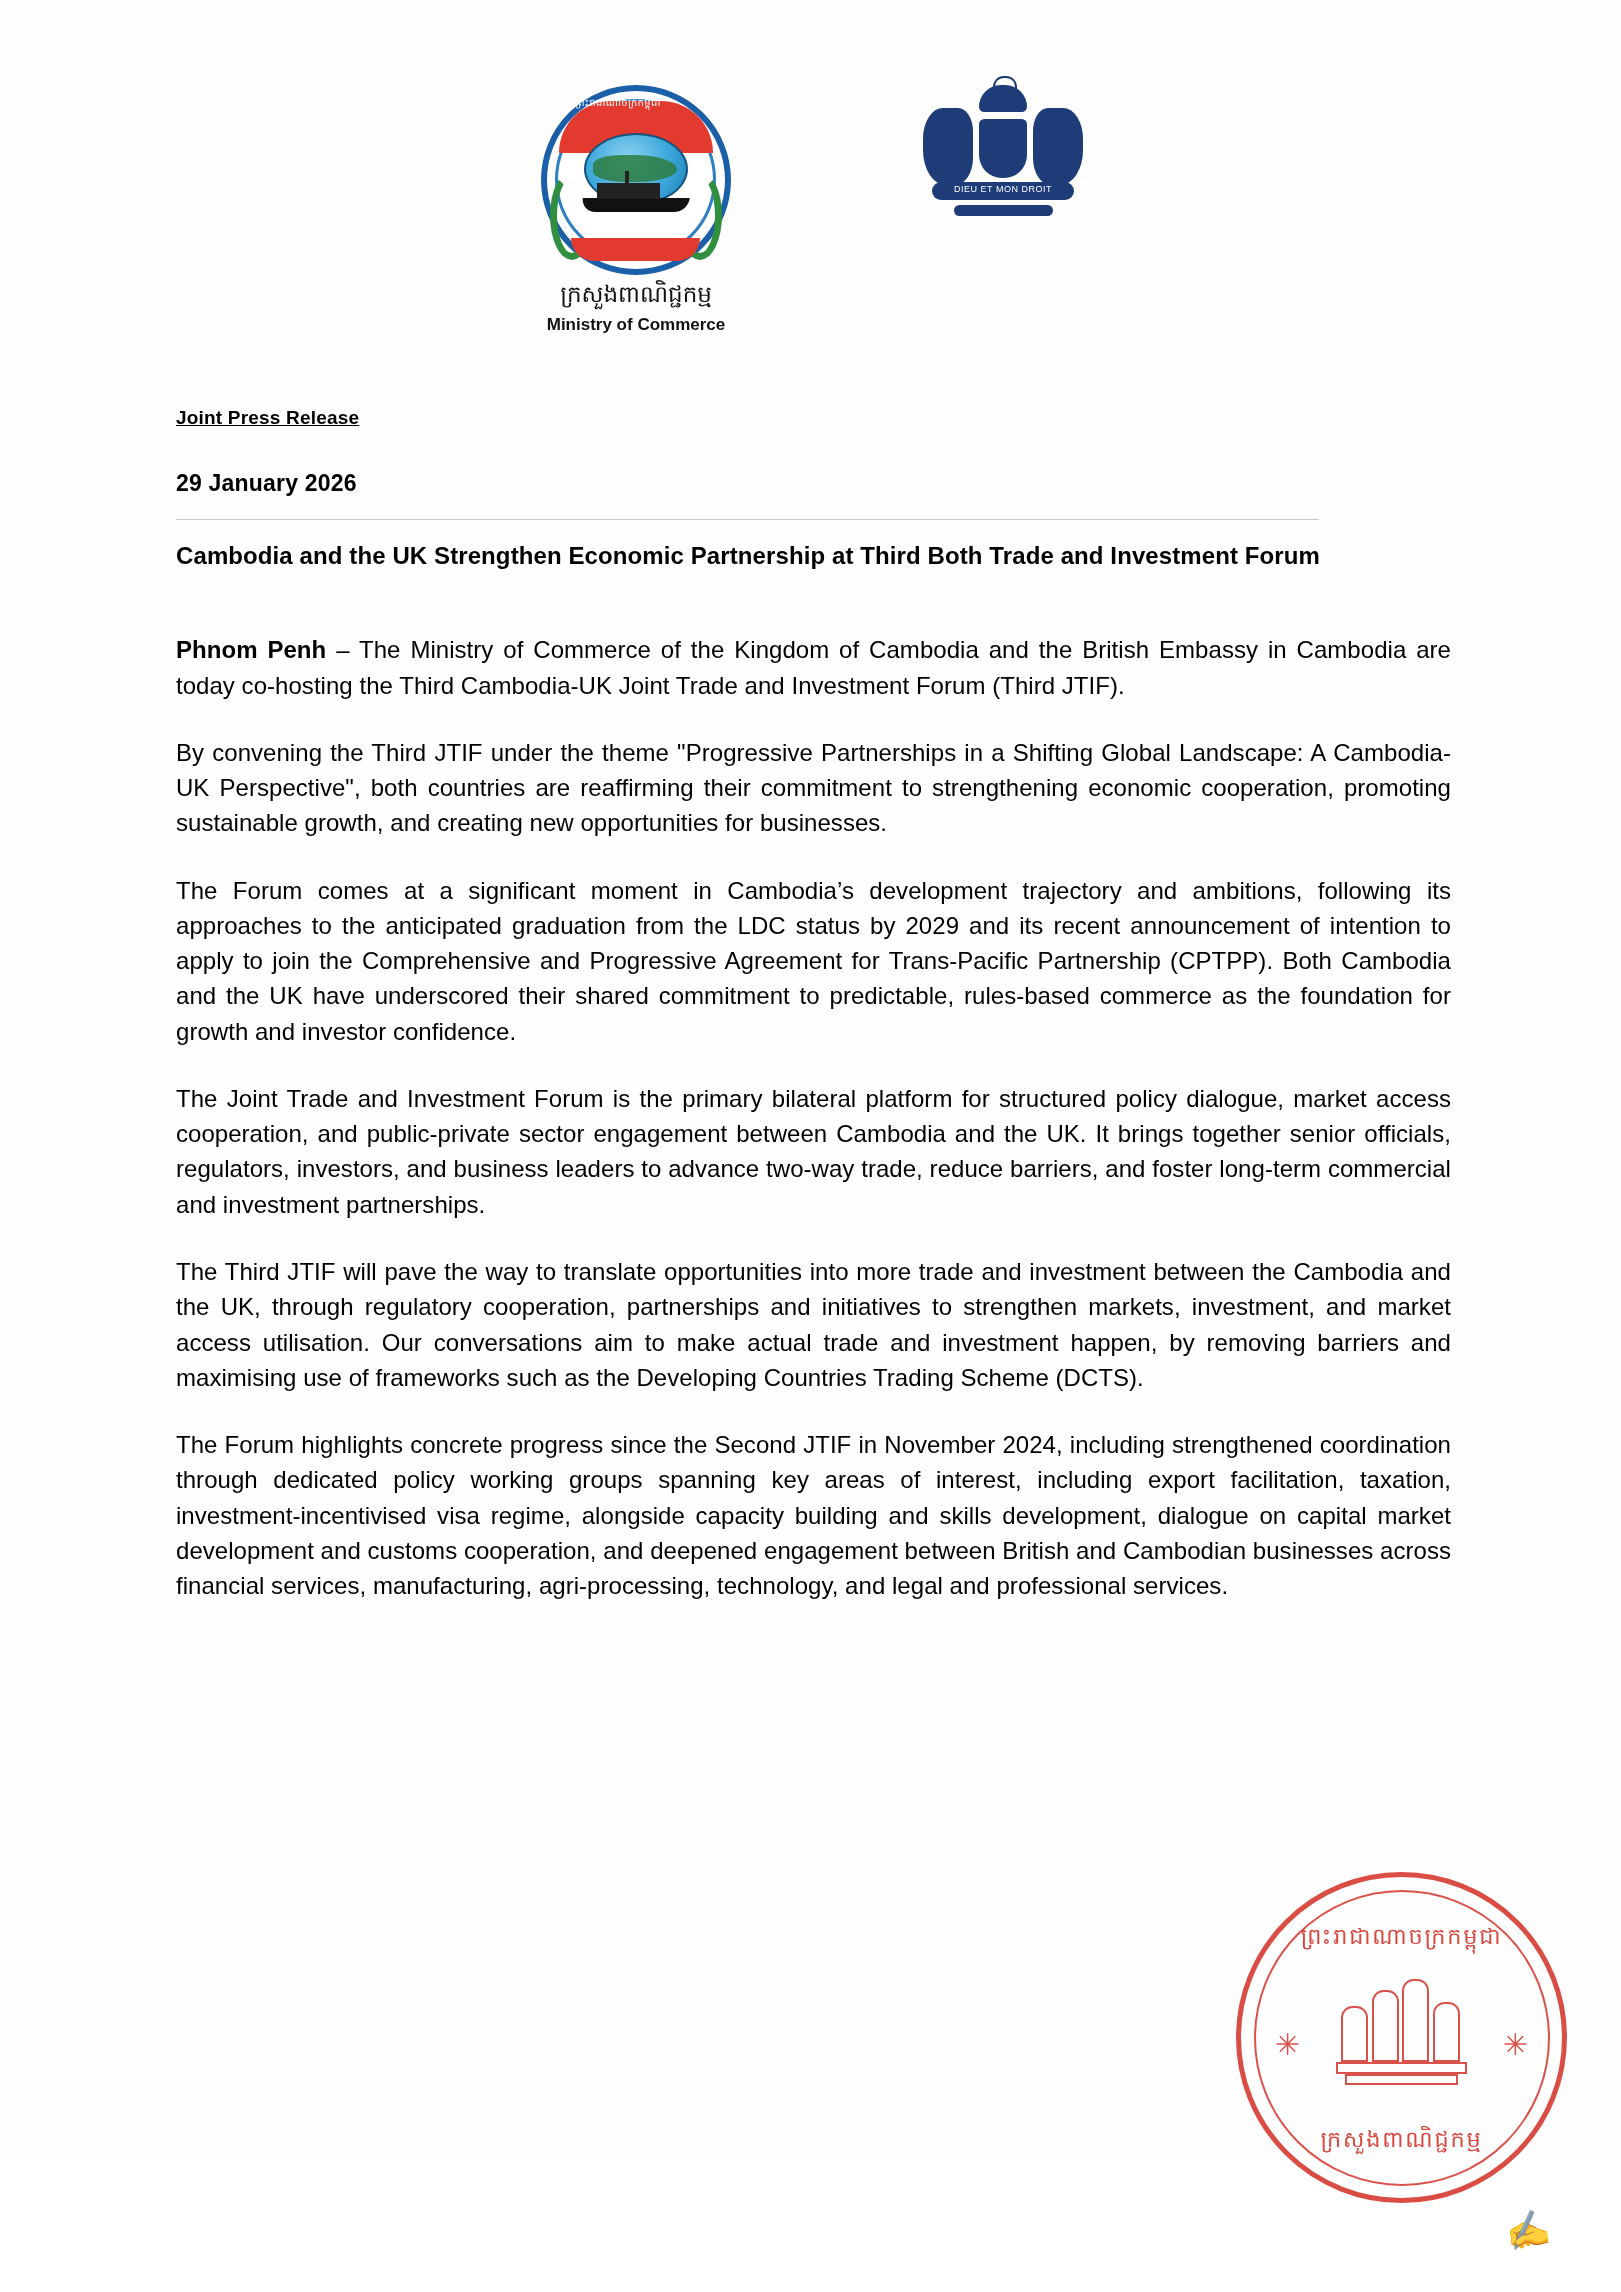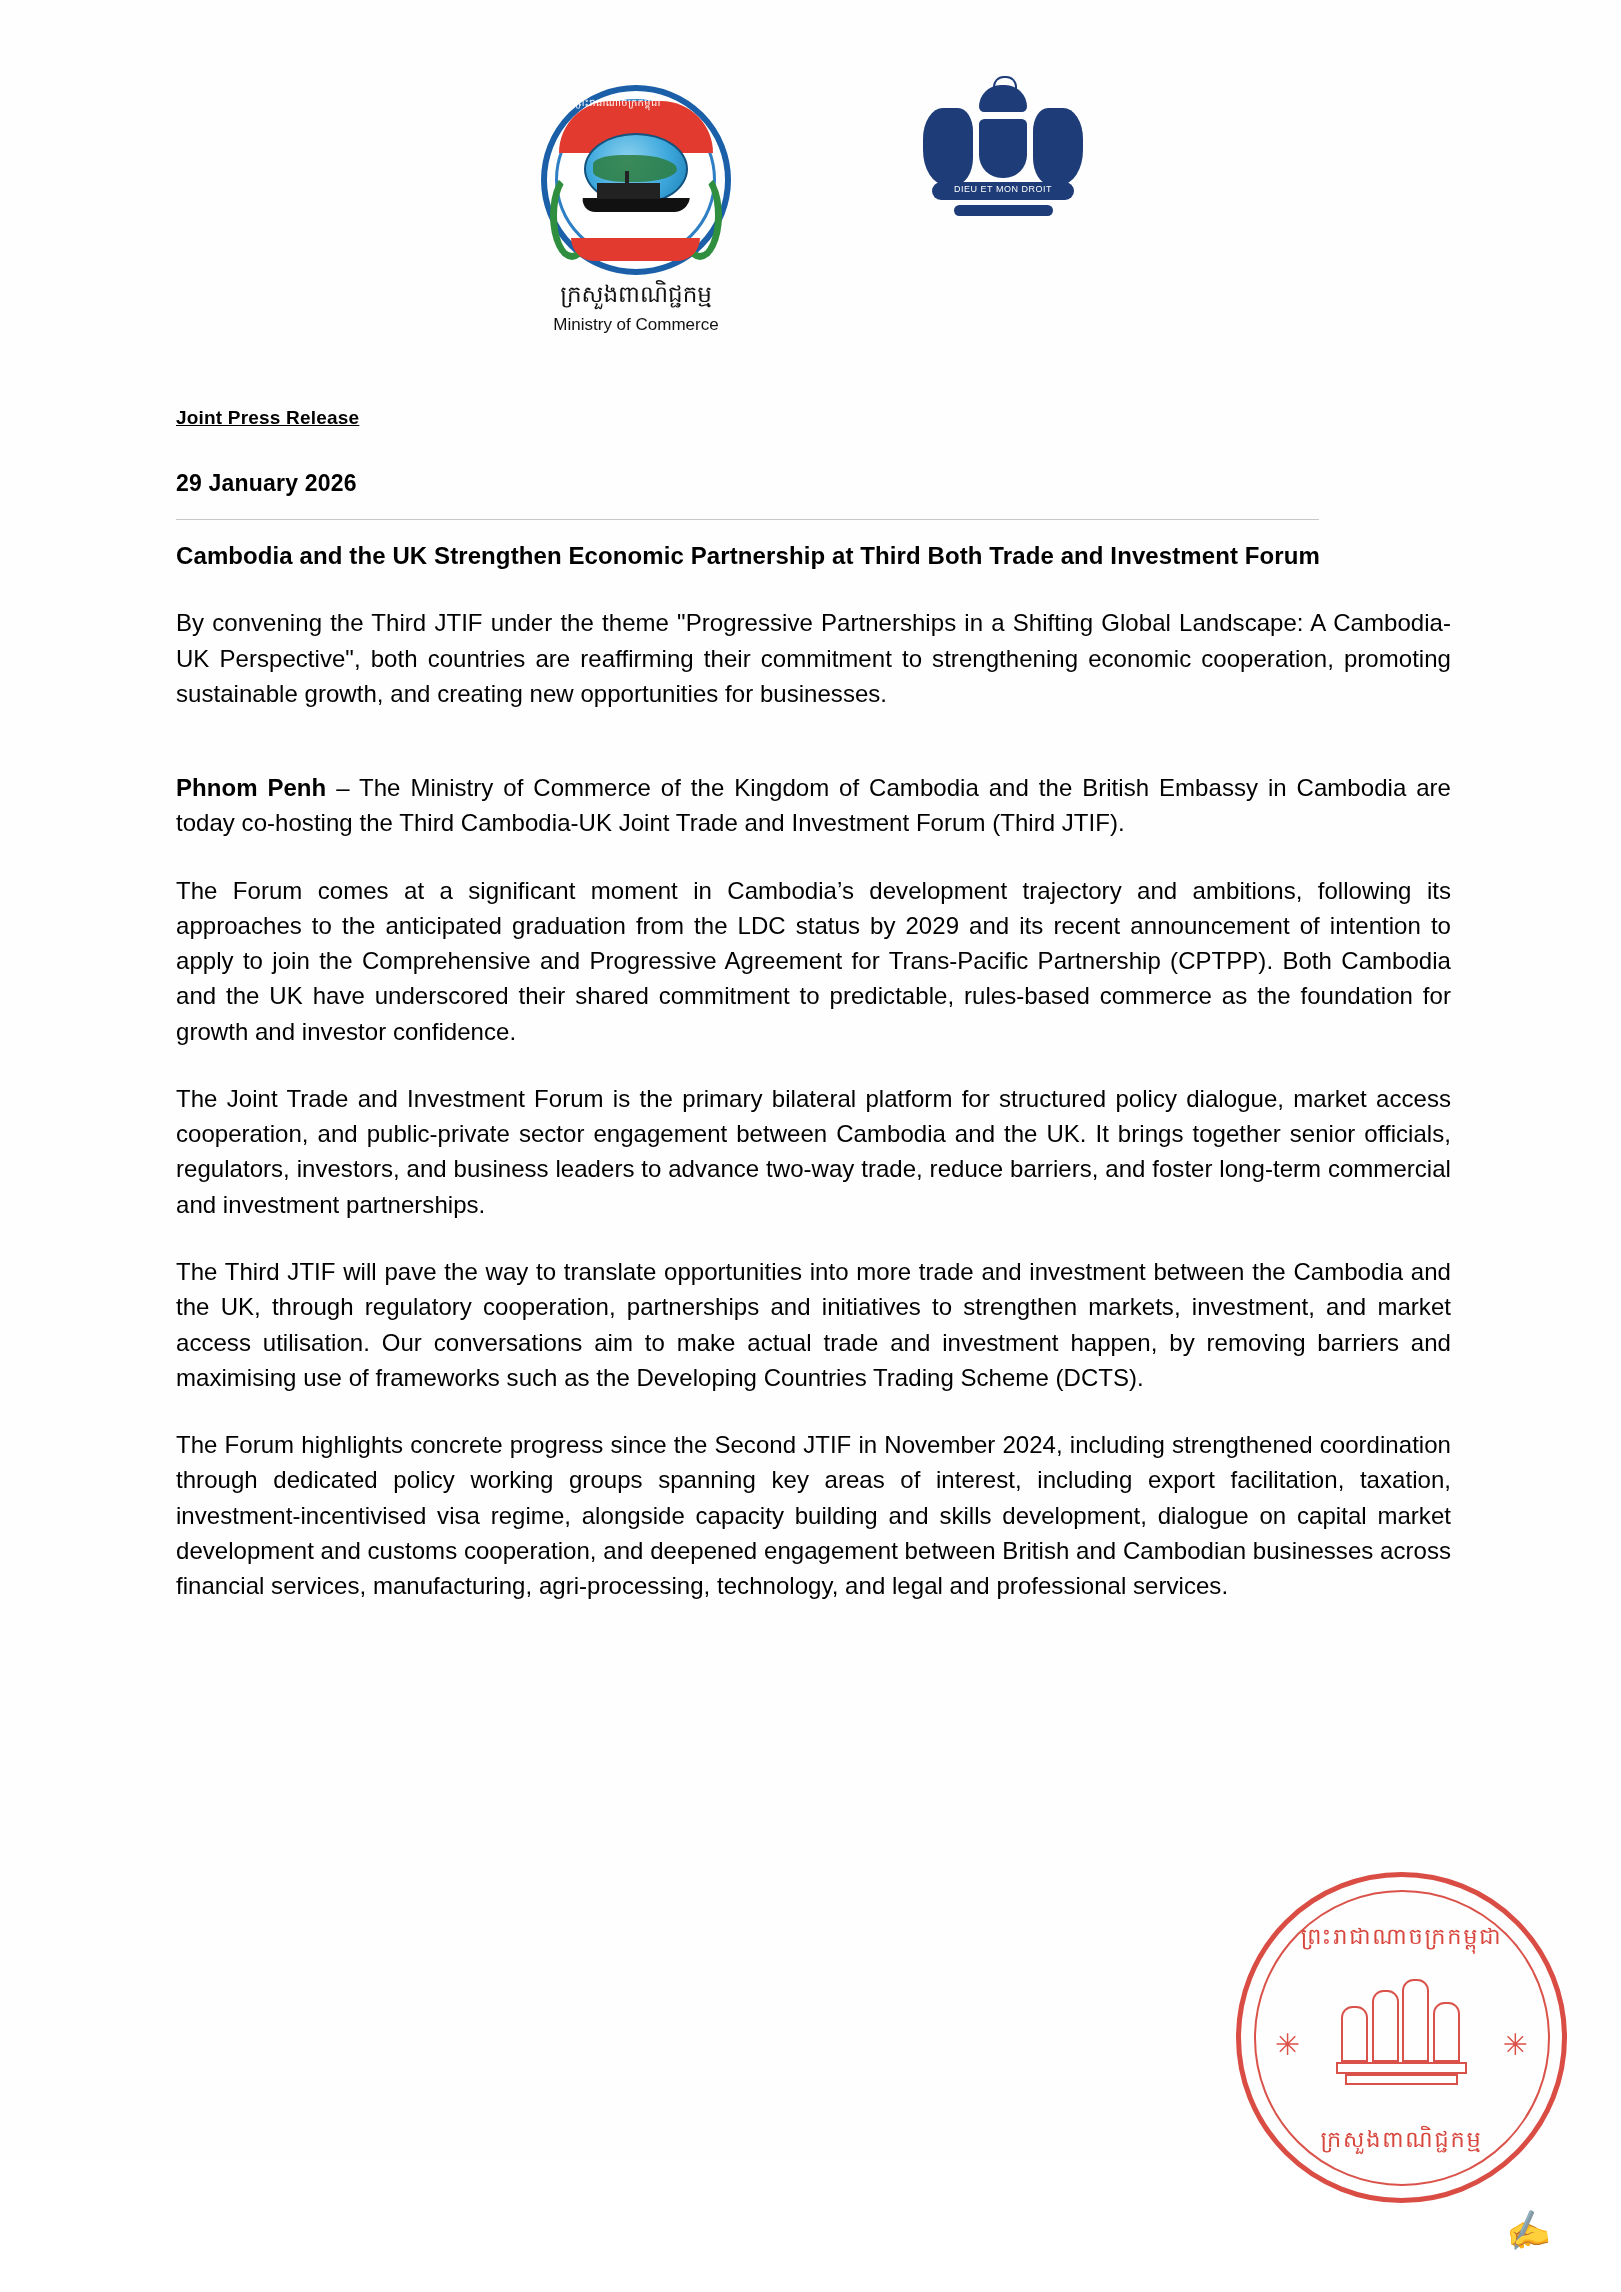--- a/index.html
+++ b/index.html
@@ -145,21 +145,21 @@
     border-radius: 0 0 64px 64px;
   }
   .moc-khmer {
     font-size: 23px;
     margin-top: 5.4px;
     color: #111;
     font-family: "DejaVu Sans", sans-serif;
   }
   .moc-en {
     font-size: 17px;
-    font-weight: normal;
+    font-weight: bold;
     margin-top: 1.8px;
     color: #111;
   }
 
   .uk-block {
     position: absolute;
     left: 788px;
     top: 0;
     width: 430px;
   }
@@ -431,23 +431,23 @@
   <div class="content">
 
     <div class="doc-label">Joint Press Release</div>
 
     <div class="doc-date">29 January 2026</div>
 
     <div class="rule"></div>
 
     <div class="headline">Cambodia and the UK Strengthen Economic Partnership at Third Both Trade and Investment Forum</div>
 
+    <p class="para first"><span class="lead">Phnom Penh</span><span> – The Ministry of Commerce of the Kingdom of Cambodia and the British Embassy in Cambodia are today co-hosting the Third Cambodia-UK Joint Trade and Investment Forum (Third JTIF).</span></p>
+
     <p class="para">By convening the Third JTIF under the theme "Progressive Partnerships in a Shifting Global Landscape: A Cambodia-UK Perspective", both countries are reaffirming their commitment to strengthening economic cooperation, promoting sustainable growth, and creating new opportunities for businesses.</p>
-
-    <p class="para first"><span class="lead">Phnom Penh</span><span> – The Ministry of Commerce of the Kingdom of Cambodia and the British Embassy in Cambodia are today co-hosting the Third Cambodia-UK Joint Trade and Investment Forum (Third JTIF).</span></p>
 
     <p class="para">The Forum comes at a significant moment in Cambodia’s development trajectory and ambitions, following its approaches to the anticipated graduation from the LDC status by 2029 and its recent announcement of intention to apply to join the Comprehensive and Progressive Agreement for Trans-Pacific Partnership (CPTPP). Both Cambodia and the UK have underscored their shared commitment to predictable, rules-based commerce as the foundation for growth and investor confidence.</p>
 
     <p class="para">The Joint Trade and Investment Forum is the primary bilateral platform for structured policy dialogue, market access cooperation, and public-private sector engagement between Cambodia and the UK. It brings together senior officials, regulators, investors, and business leaders to advance two-way trade, reduce barriers, and foster long-term commercial and investment partnerships.</p>
 
     <p class="para">The Third JTIF will pave the way to translate opportunities into more trade and investment between the Cambodia and the UK, through regulatory cooperation, partnerships and initiatives to strengthen markets, investment, and market access utilisation. Our conversations aim to make actual trade and investment happen, by removing barriers and maximising use of frameworks such as the Developing Countries Trading Scheme (DCTS).</p>
 
     <p class="para">The Forum highlights concrete progress since the Second JTIF in November 2024, including strengthened coordination through dedicated policy working groups spanning key areas of interest, including export facilitation, taxation, investment-incentivised visa regime, alongside capacity building and skills development, dialogue on capital market development and customs cooperation, and deepened engagement between British and Cambodian businesses across financial services, manufacturing, agri-processing, technology, and legal and professional services.</p>
 
   </div>

